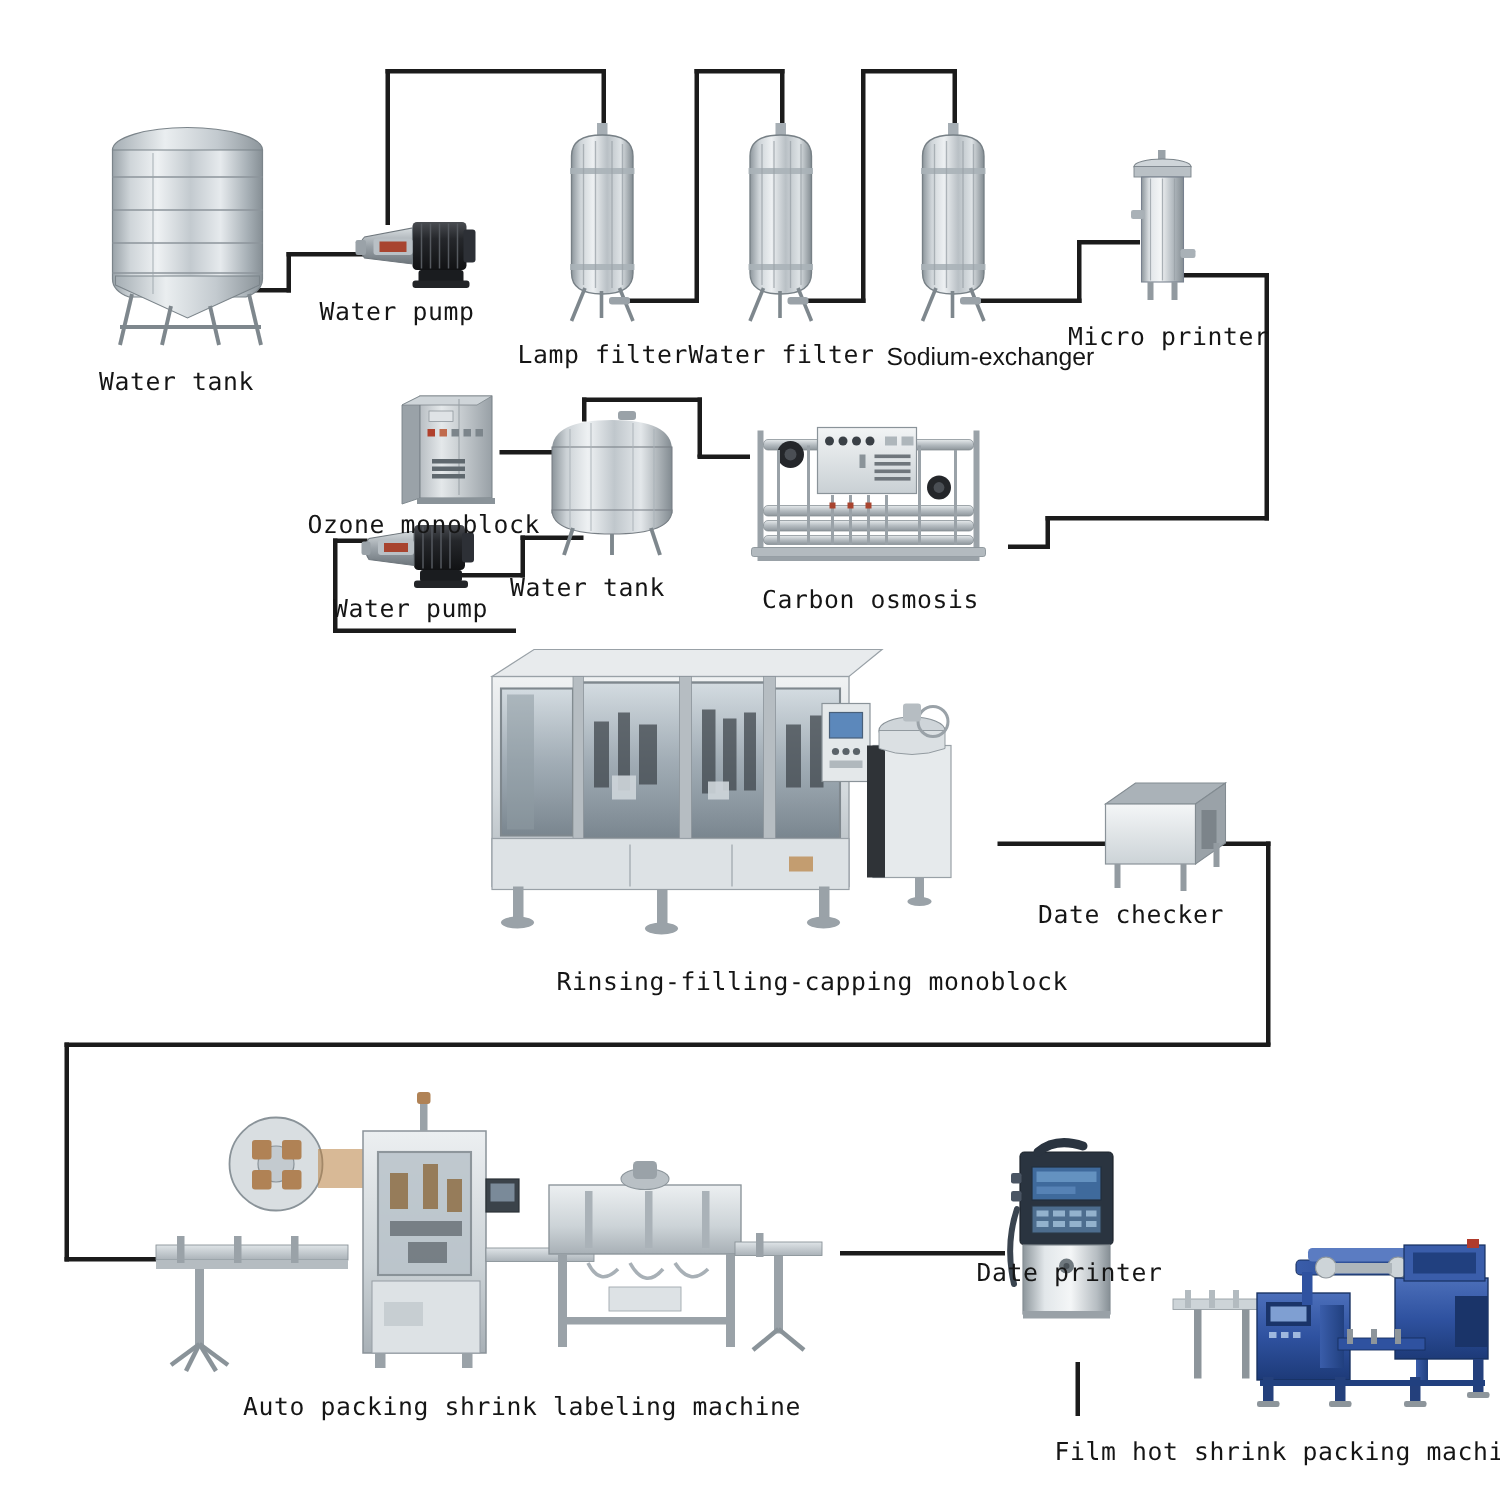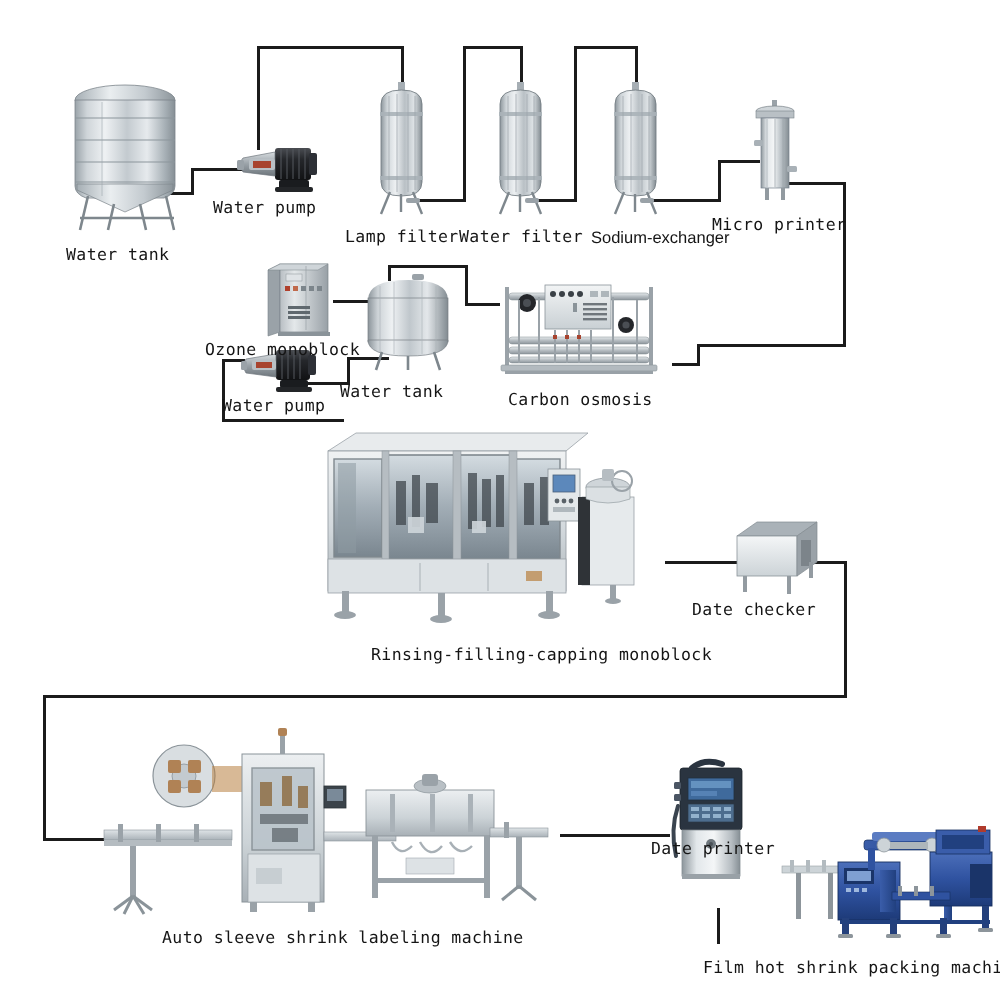--- a/index.html
+++ b/index.html
@@ -784,17 +784,17 @@
   <div class="lbl" style="left:345px;top:227px;">Lamp filter</div>
   <div class="lbl" style="left:459px;top:227px;">Water filter</div>
   <div class="lbl sans" style="left:591px;top:229px;">Sodium-exchanger</div>
   <div class="lbl" style="left:712px;top:215px;">Micro printer</div>
   <div class="lbl" style="left:205px;top:340px;">Ozone monoblock</div>
   <div class="lbl" style="left:340px;top:382px;">Water tank</div>
   <div class="lbl" style="left:222px;top:396px;">Water pump</div>
   <div class="lbl" style="left:508px;top:390px;">Carbon osmosis</div>
   <div class="lbl" style="left:345px;top:645px;margin-left:26px;">Rinsing-filling-capping monoblock</div>
   <div class="lbl" style="left:692px;top:600px;">Date checker</div>
-  <div class="lbl" style="left:162px;top:928px;">Auto sleeve shrink labeling machine</div>
+  <div class="lbl" style="left:162px;top:928px;">Auto packing shrink labeling machine</div>
   <div class="lbl" style="left:651px;top:839px;">Date printer</div>
   <div class="lbl" style="left:703px;top:958px;">Film hot shrink packing machine</div>
 
 </div>
 
 </body></html>

